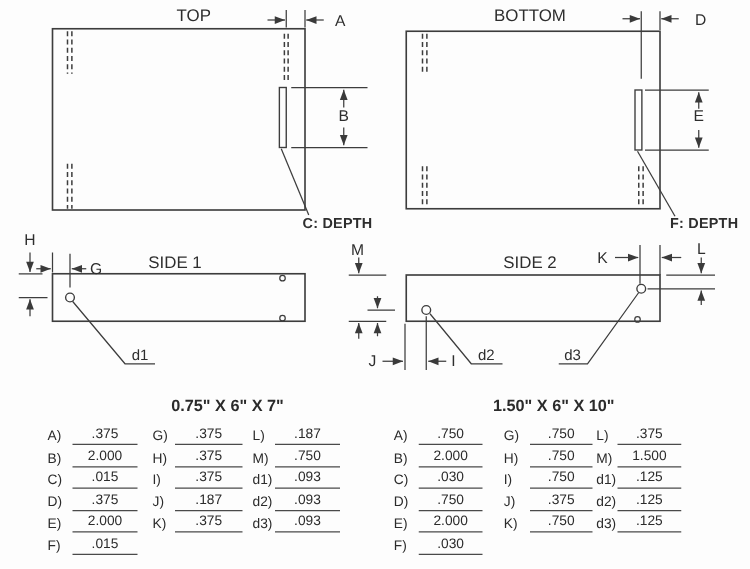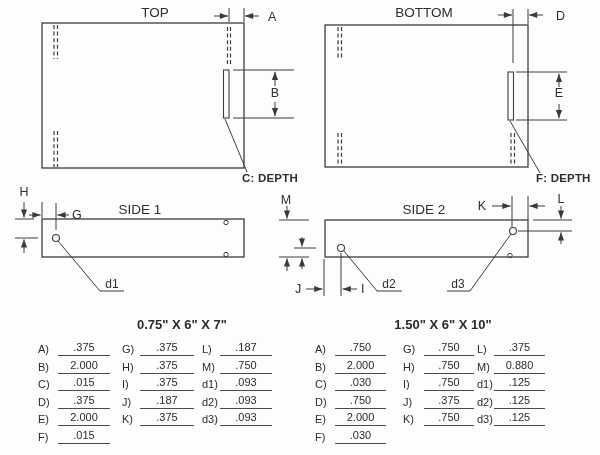--- a/index.html
+++ b/index.html
@@ -274,21 +274,21 @@
           <span class="spec-value" style="width: 50px;">.750</span>
         </div>
       </div>
       <div class="spec-col" style="left: 477px; top: 341px;">
         <div class="spec-row">
           <span class="spec-label" style="width: 17px;">L)</span>
           <span class="spec-value" style="width: 51px;">.375</span>
         </div>
         <div class="spec-row">
           <span class="spec-label" style="width: 17px;">M)</span>
-          <span class="spec-value" style="width: 51px;">0.880</span>
+          <span class="spec-value" style="width: 51px;">1.500</span>
         </div>
         <div class="spec-row">
           <span class="spec-label" style="width: 17px;">d1)</span>
           <span class="spec-value" style="width: 51px;">.125</span>
         </div>
         <div class="spec-row">
           <span class="spec-label" style="width: 17px;">d2)</span>
           <span class="spec-value" style="width: 51px;">.125</span>
         </div>
         <div class="spec-row">

